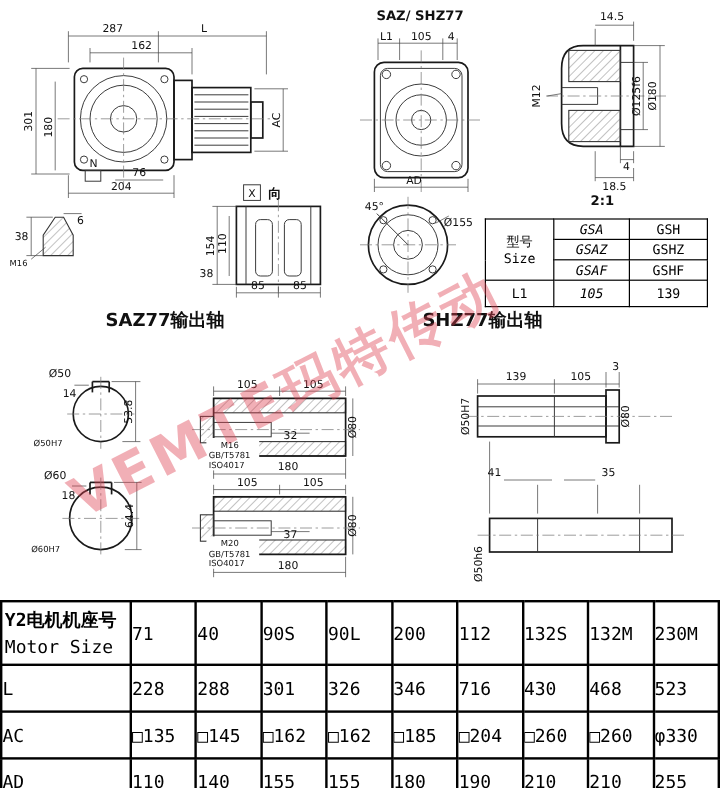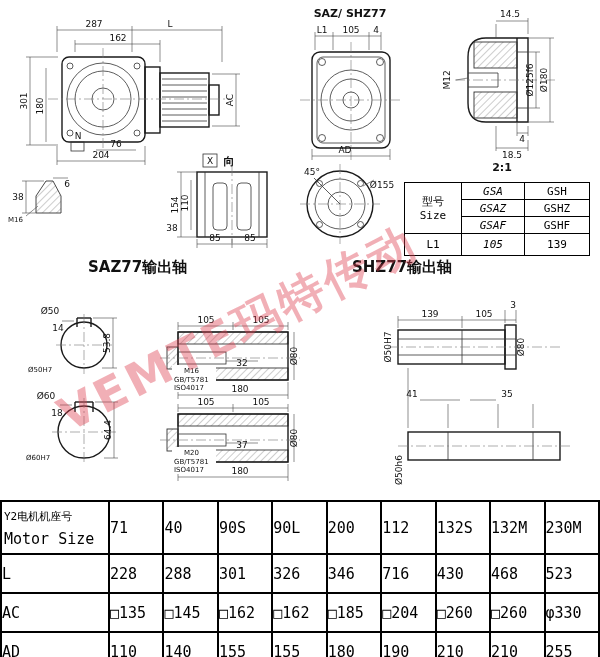--- a/index.html
+++ b/index.html
@@ -27,21 +27,21 @@
   .size-table td.c1{width:50px;}
   .size-table td.c2{width:56px;font-style:italic;}
   .size-table td.c3{width:58px;}
   .size-table tr.l1row td{height:21px;}
 
   .motor-table{position:absolute;left:0;top:500px;width:600px;border-collapse:collapse;table-layout:fixed;
     font-family:"DejaVu Sans Mono","DejaVu Sans",monospace;color:#000;}
   .motor-table td{border:2px solid #000;text-align:left;padding:0;overflow:hidden;}
   .motor-table tr.hrow td{height:51px;font-size:15px;}
   .motor-table td.hfirst{text-align:left;padding-left:2px;}
-  .motor-table .hcn{font-size:11px;line-height:22px;}
+  .motor-table .hcn{font-size:15px;line-height:22px;font-weight:bold;}
   .motor-table .hen{font-size:15px;line-height:22px;}
   .motor-table tr.vrow td{height:37px;font-size:15px;}
   .motor-table td.rl{font-size:16px;}
 </style>
 </head>
 <body>
 
 <div id="page">
 
 <svg id="drawing" width="600" height="500" viewBox="0 0 600 500">

